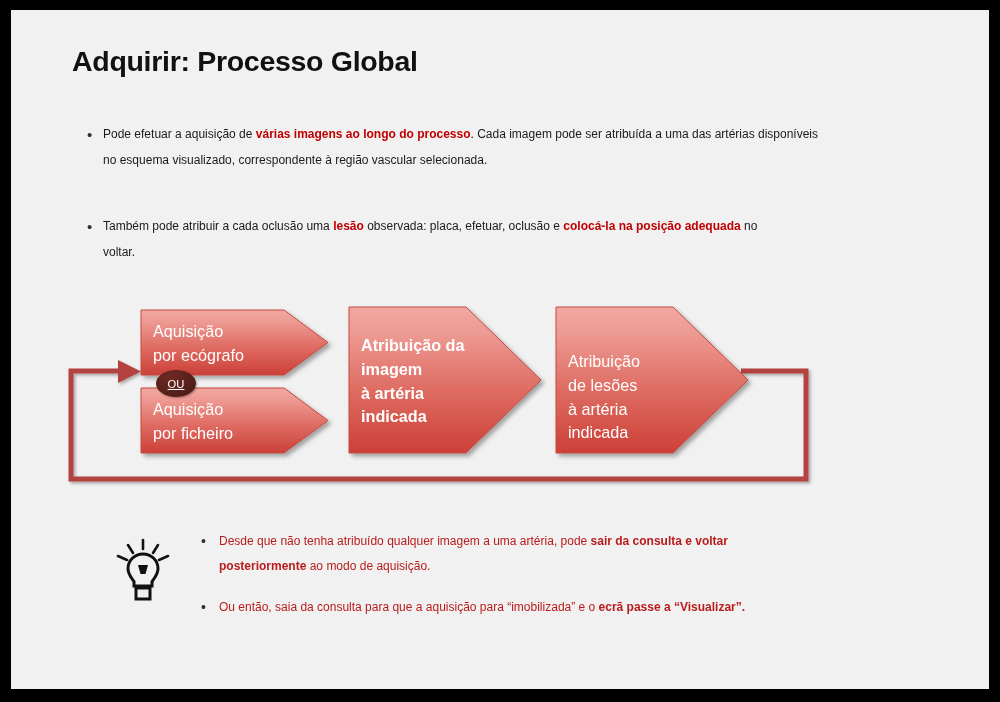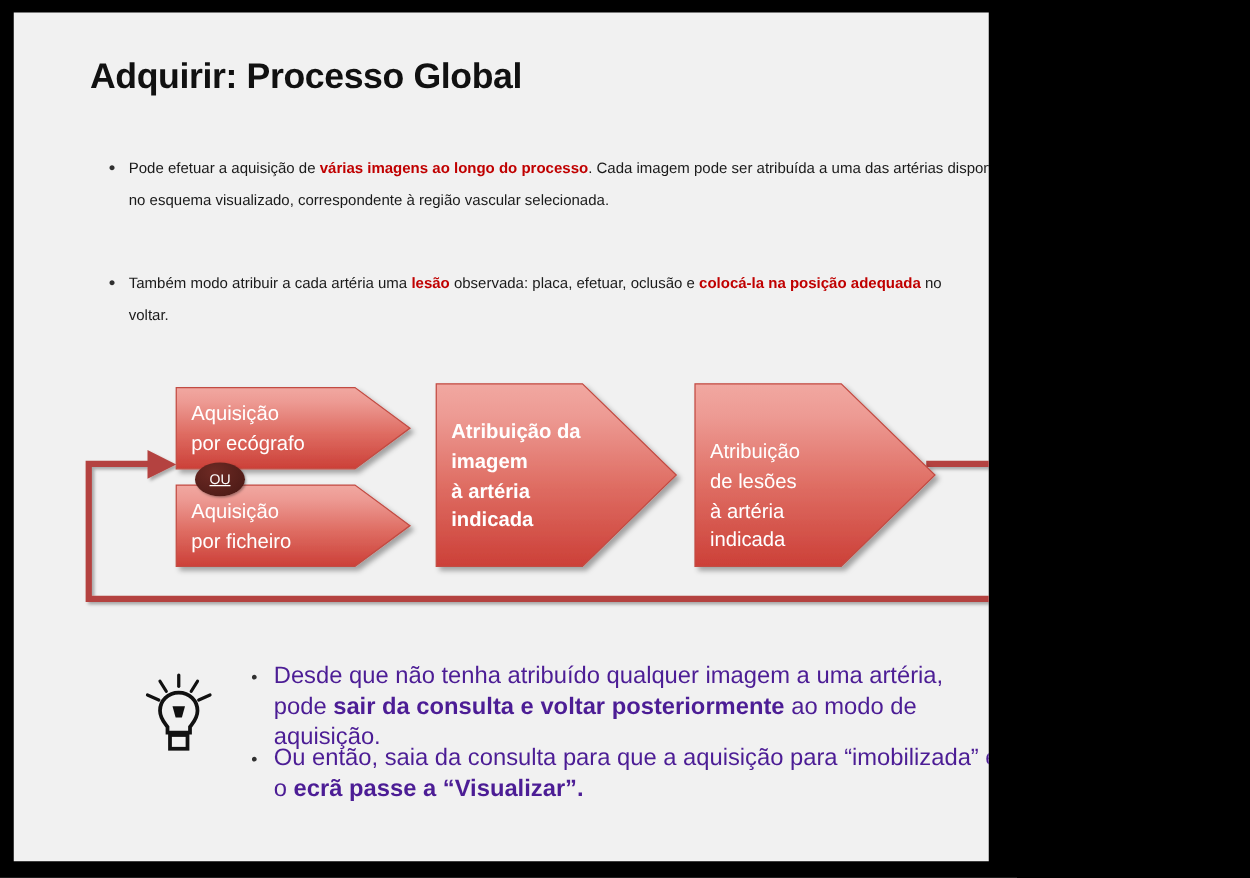--- a/index.html
+++ b/index.html
@@ -18,21 +18,21 @@
   #slide-frame {
     position: absolute;
     left: 0; top: 0;
     width: 1000px; height: 702px;
     background: #000000;
   }
   #slide-canvas {
     position: absolute;
     left: 11px;
     top: 10px;
-    width: 780px;
+    width: 978px;
     height: 679px;
     background: #f1f1f1;
     overflow: hidden;
   }
 
   
   #page-title {
     position: absolute;
     left: 61px;
     top: 35px;
@@ -119,44 +119,44 @@
     align-items: flex-start;
   }
   .note-dot {
     color: #303030;
     font-size: 14px;
     line-height: 24px;
     width: 18px;
     flex: 0 0 18px;
   }
   .note-text {
-    font-size: 19px;
+    font-size: 12px;
     line-height: 24.5px;
-    color: #4c1d95;
+    color: #b91c1c;
   }
 
   #note-1 { left: 190px; top: 519px; width: 600px; }
   #note-2 { left: 190px; top: 585px; width: 600px; }
 </style>
 </head>
 <body>
 
 <div id="slide-frame">
   <div id="slide-canvas">
 
     <div id="page-title">Adquirir: Processo Global</div>
 
     <div class="top-bullet-row" id="bullet-1">
       <span class="bullet-dot">•</span>
       <span class="top-bullet-text"><span>Pode efetuar a aquisição de </span><span class="hl">várias imagens ao longo do processo</span><span>. Cada imagem pode ser atribuída a uma das artérias disponíveis no esquema visualizado, correspondente à região vascular selecionada.</span></span>
     </div>
 
     <div class="top-bullet-row" id="bullet-2">
       <span class="bullet-dot">•</span>
-      <span class="top-bullet-text"><span>Também modo atribuir a cada artéria uma </span><span class="hl">lesão</span><span> observada: placa, efetuar, oclusão e </span><span class="hl">colocá-la na posição adequada</span><span> no voltar.</span></span>
+      <span class="top-bullet-text"><span>Também pode atribuir a cada oclusão uma </span><span class="hl">lesão</span><span> observada: placa, efetuar, oclusão e </span><span class="hl">colocá-la na posição adequada</span><span> no voltar.</span></span>
     </div>
 
     <svg id="flow-diagram" viewBox="0 0 978 679">
       <defs>
         <linearGradient id="chevGrad" x1="0" y1="0" x2="0" y2="1">
           <stop offset="0%" stop-color="#f1a8a1"></stop>
           <stop offset="18%" stop-color="#ed9a93"></stop>
           <stop offset="55%" stop-color="#df6e64"></stop>
           <stop offset="100%" stop-color="#cc4038"></stop>
         </linearGradient>

